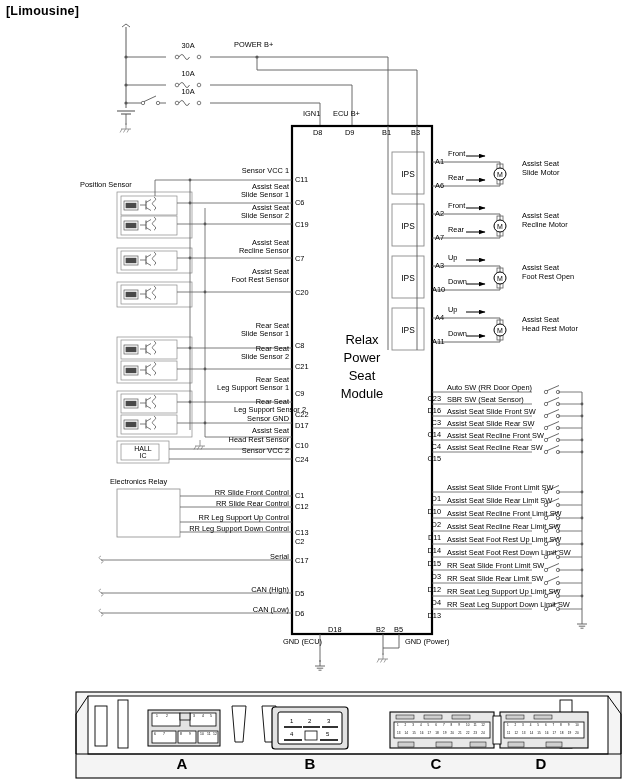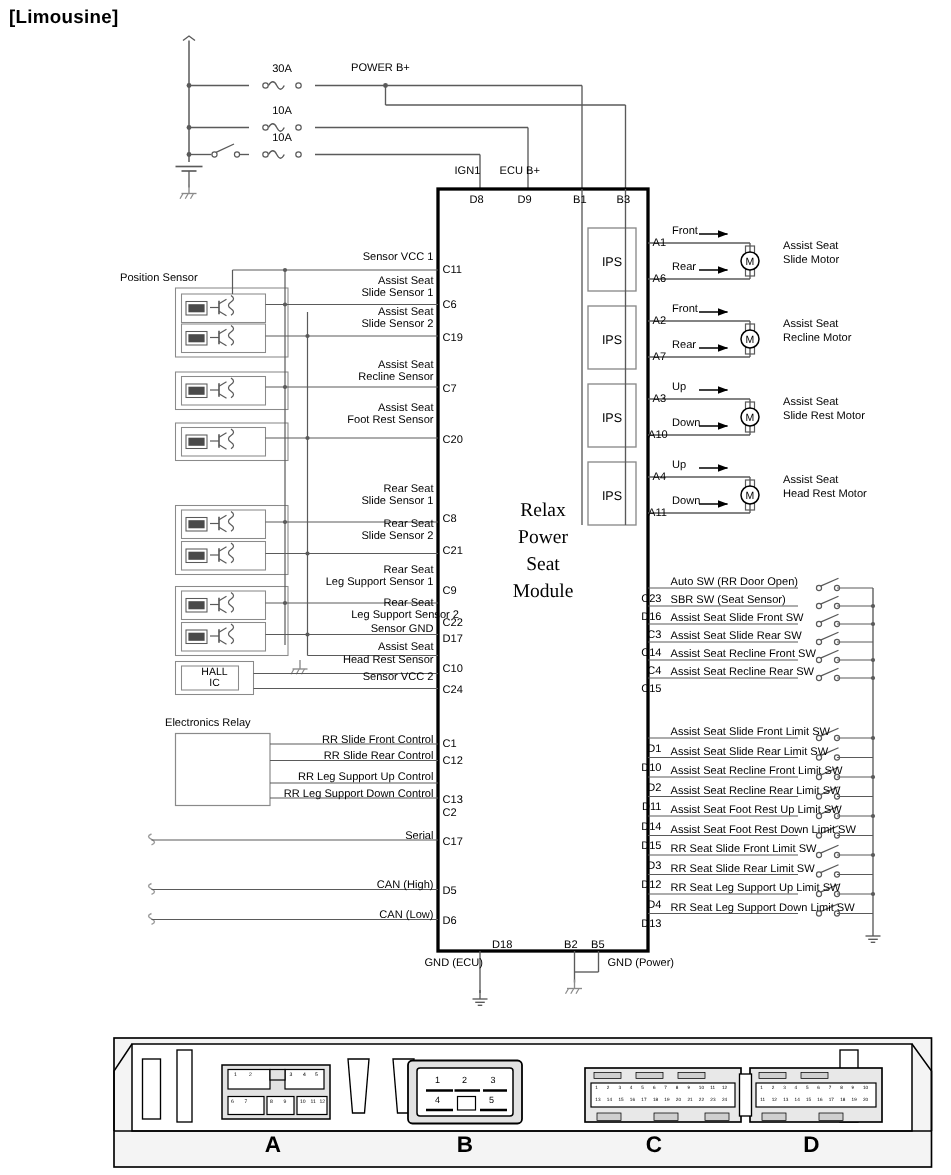--- a/index.html
+++ b/index.html
@@ -7,21 +7,21 @@
        font-family:"Liberation Sans", sans-serif;color:#000;overflow:hidden;}
   .root{position:absolute;left:0;top:0;width:522px;height:783px;}
   svg.sheet{position:absolute;left:0;top:0;width:634px;height:783px;}
 
   .ttl{position:absolute;font-weight:bold;font-size:12.5px;letter-spacing:.2px;}
 
   
   .t{position:absolute;font-size:7.4px;line-height:8.4px;white-space:nowrap;}
   .tr{text-align:left;transform:translateX(-100%);}
   .pin{position:absolute;font-size:7.4px;white-space:nowrap;}
-  .big{position:absolute;font-size:13px;text-align:right;white-space:nowrap;font-family:Liberation Serif, serif;}
+  .big{position:absolute;font-size:13px;text-align:right;white-space:nowrap;}
   .ips{position:absolute;font-size:8.4px;text-align:center;white-space:nowrap;}
   .fz{position:absolute;font-size:7.4px;text-align:center;white-space:nowrap;transform:translateX(-50%);}
   .hallbig{position:absolute;font-size:7px;line-height:8px;text-align:center;white-space:nowrap;}
   .conlbl{position:absolute;font-size:15px;font-weight:bold;text-align:center;white-space:nowrap;transform:translateX(-50%);}
   .pnum{position:absolute;font-size:3.4px;line-height:3.6px;white-space:nowrap;}
   .pnumB{position:absolute;font-size:6px;white-space:nowrap;}
 </style>
 </head>
 <body>
 
@@ -396,21 +396,21 @@
   <div class="t" style="left:448px;top:202px;">Front</div>
   <div class="t" style="left:448px;top:226px;">Rear</div>
   <div class="t" style="left:522px;top:212px;">Assist Seat</div>
   <div class="t" style="left:522px;top:221px;">Recline Motor</div>
 
   <div class="pin" style="left:435px;top:261px;">A3</div>
   <div class="pin" style="left:432px;top:285px;">A10</div>
   <div class="t" style="left:448px;top:254px;">Up</div>
   <div class="t" style="left:448px;top:278px;">Down</div>
   <div class="t" style="left:522px;top:264px;">Assist Seat</div>
-  <div class="t" style="left:522px;top:273px;">Slide Rest Motor</div>
+  <div class="t" style="left:522px;top:273px;">Foot Rest Open</div>
 
   <div class="pin" style="left:435px;top:313px;">A4</div>
   <div class="pin" style="left:432px;top:337px;">A11</div>
   <div class="t" style="left:448px;top:306px;">Up</div>
   <div class="t" style="left:448px;top:330px;">Down</div>
   <div class="t" style="left:522px;top:316px;">Assist Seat</div>
   <div class="t" style="left:522px;top:325px;">Head Rest Motor</div>
 
   <div class="t" style="left:80px;top:181px;">Position Sensor</div>
   <div class="hallbig" style="left:143px;top:445px;transform:translateX(-50%);">HALL</div>

